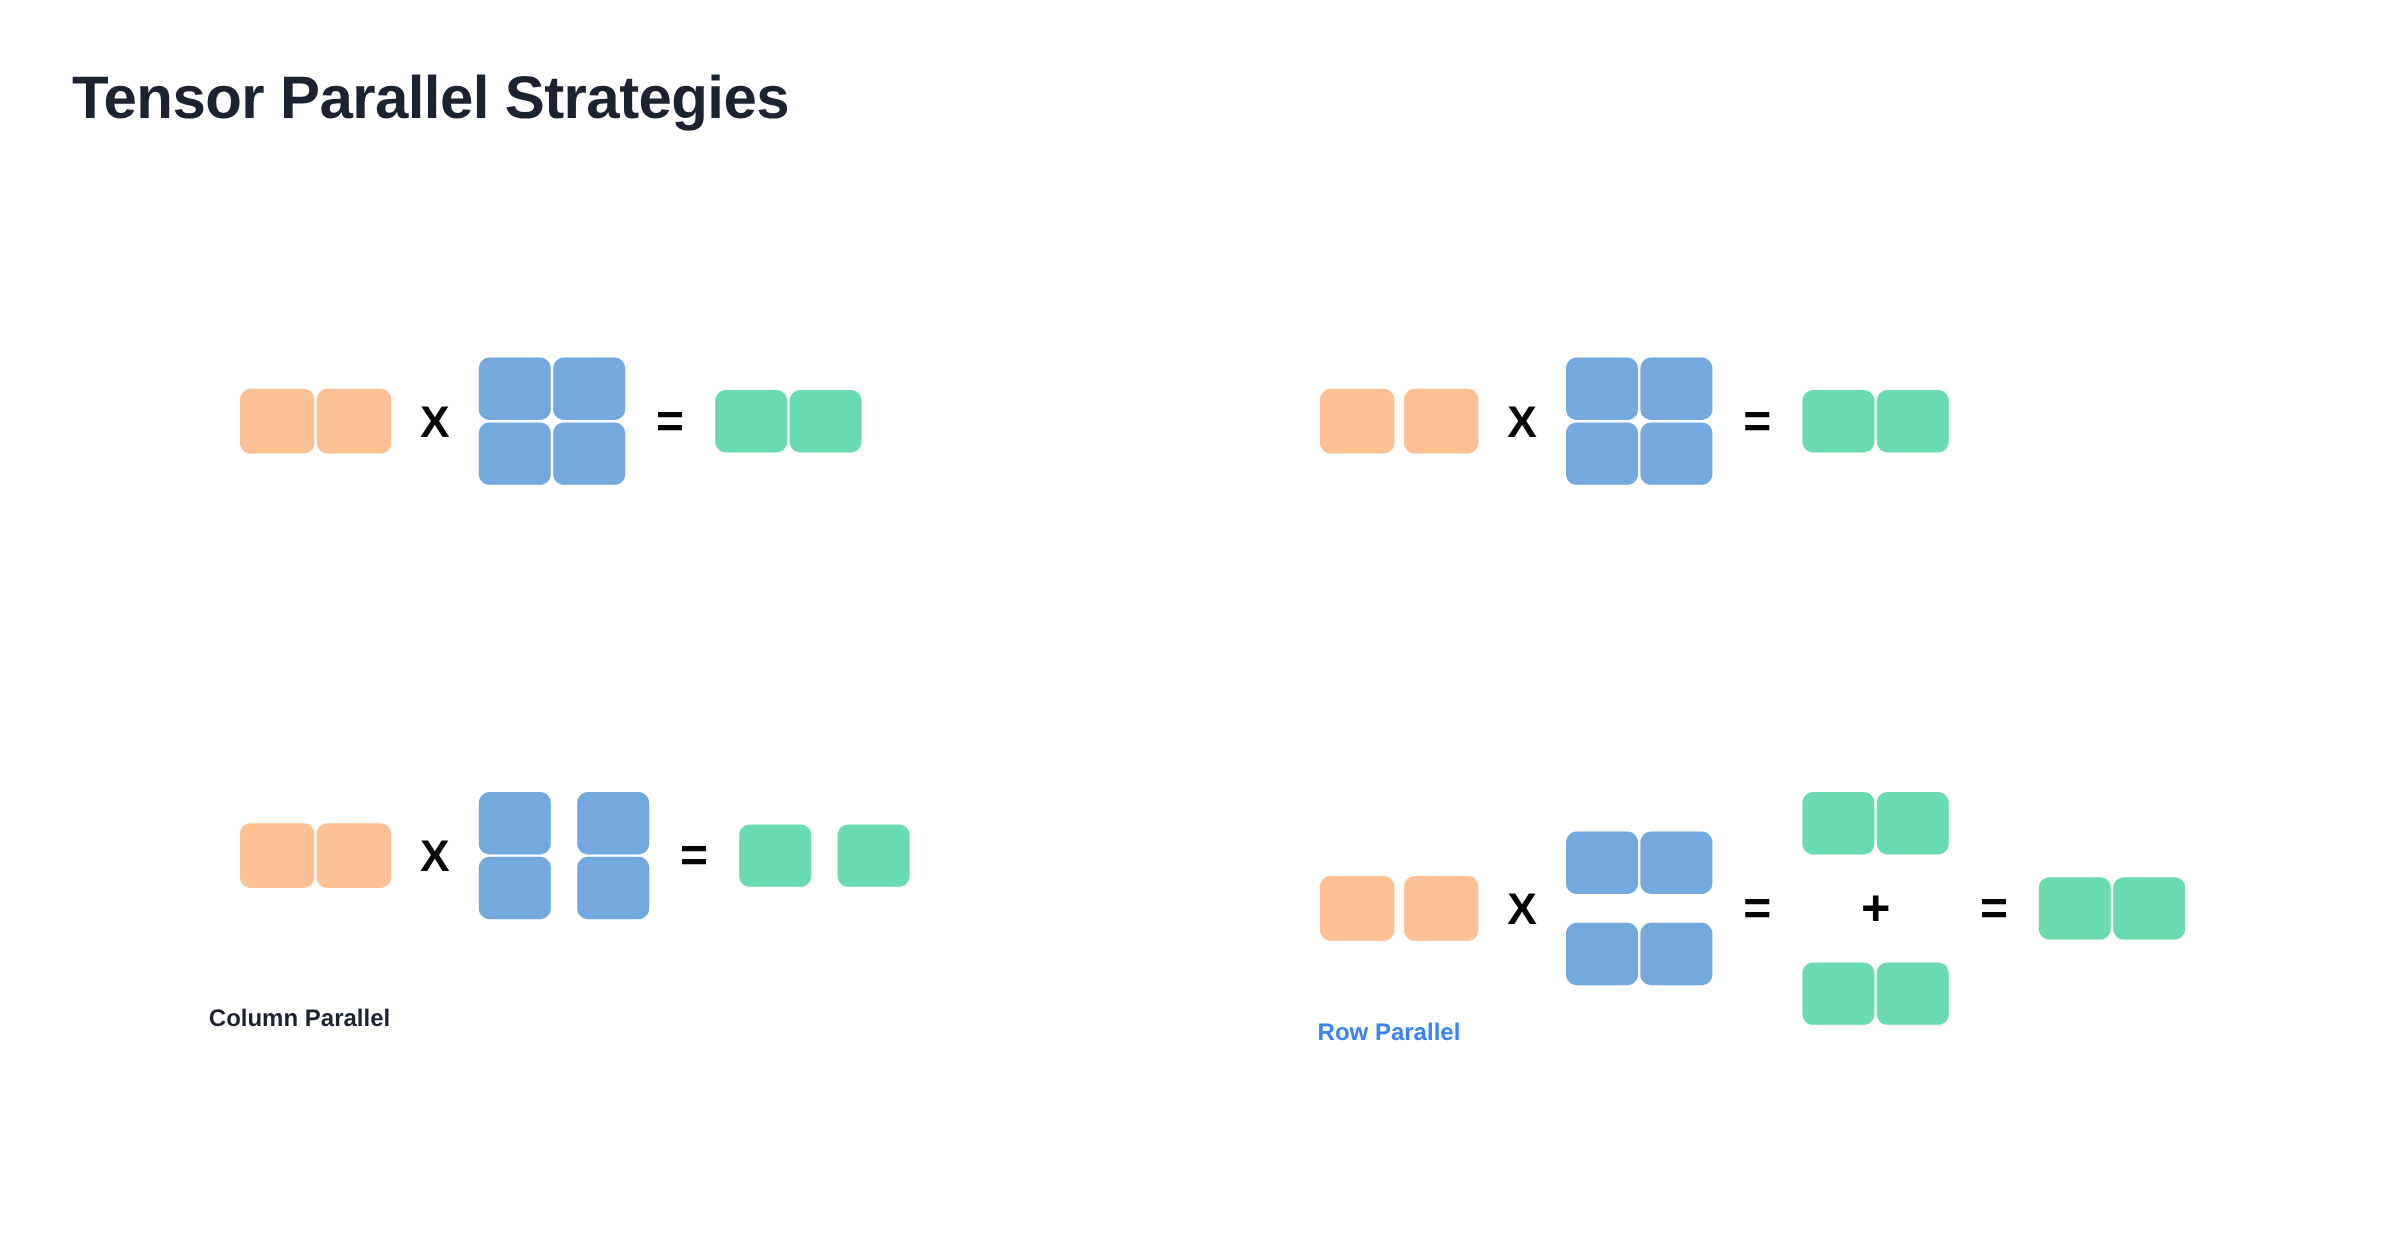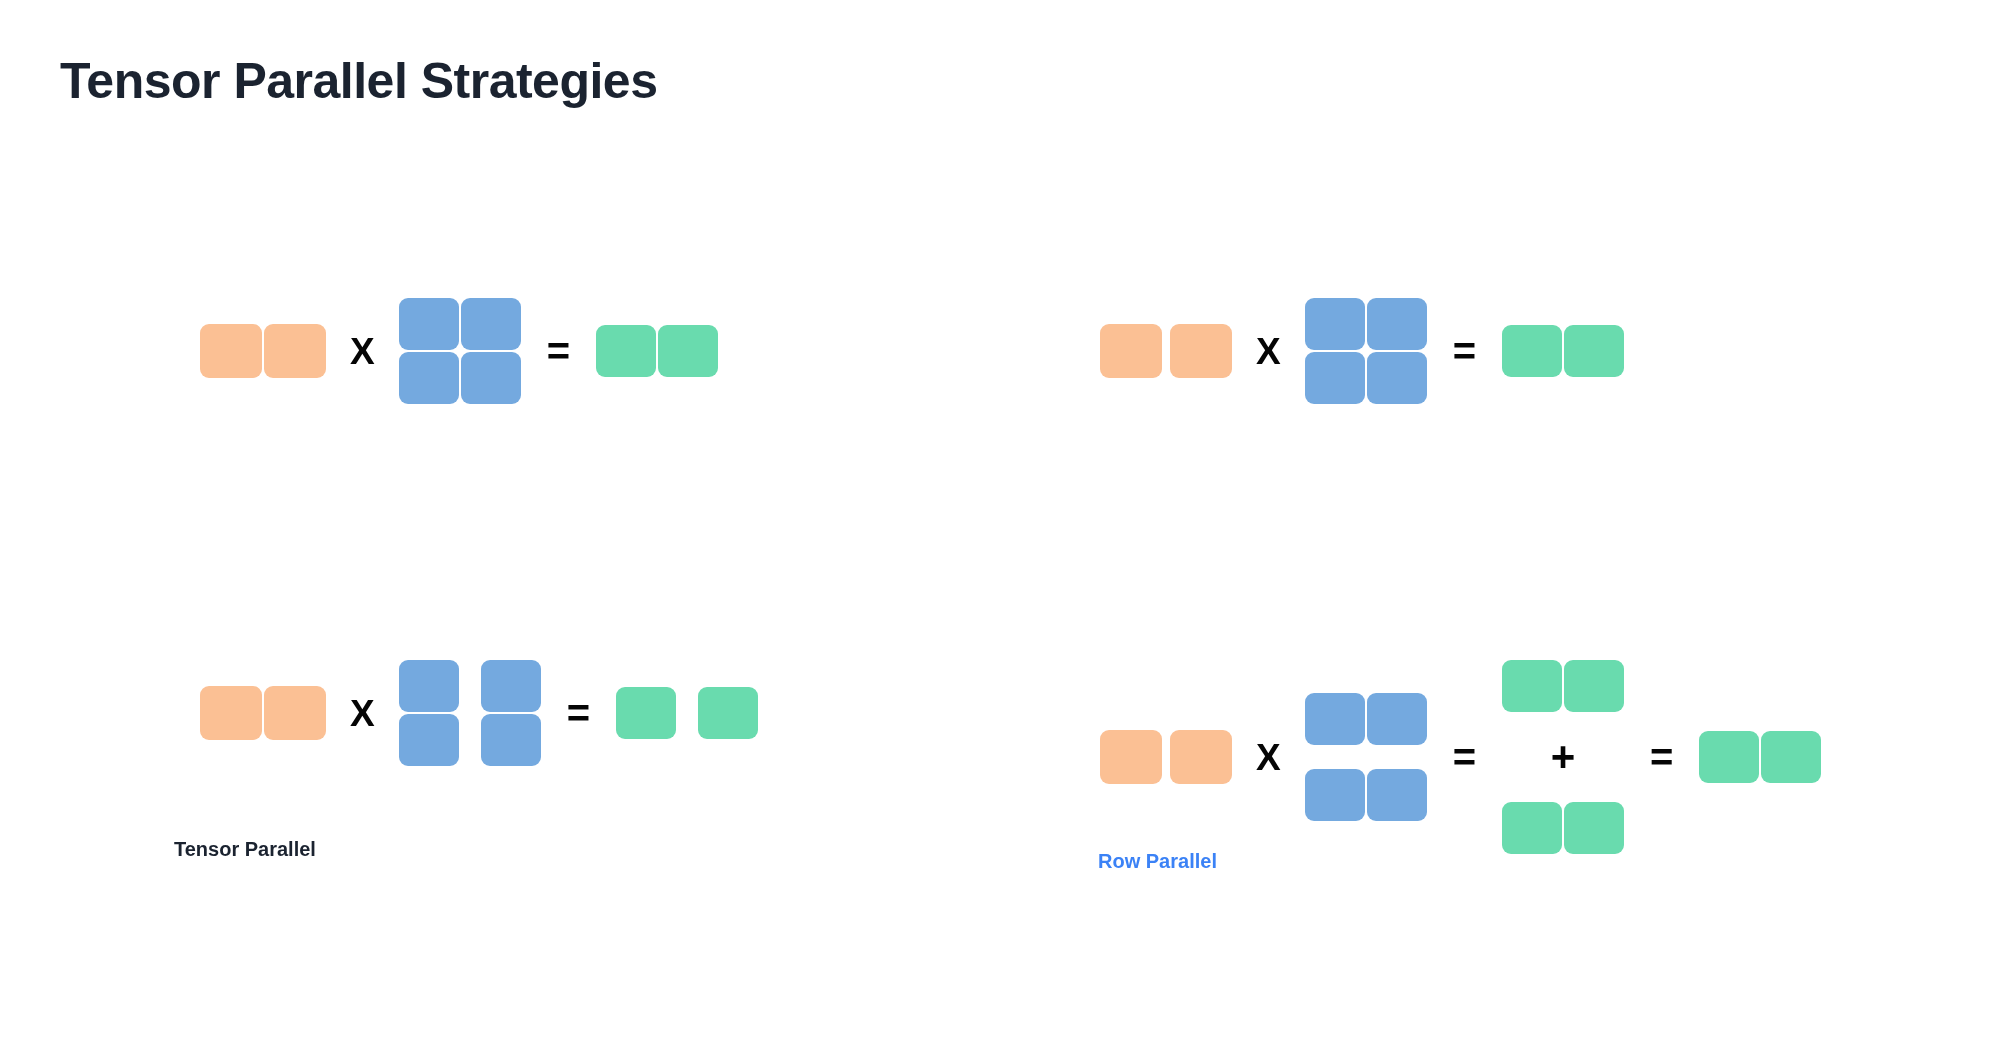--- a/index.html
+++ b/index.html
@@ -157,21 +157,21 @@
   </div>
 
   <span class="operator op-equals" style="color: rgb(5, 5, 5);">=</span>
 
   <div class="matrix horizontal gap-split">
     <div class="cell green" style="background: rgb(105, 219, 174);"></div>
     <div class="cell green" style="background: rgb(105, 219, 174);"></div>
   </div>
 </div>
 
-<div class="strategy-label" id="label-column-parallel" style="color: rgb(27, 35, 48);">Tensor Parallel</div>
+<div class="strategy-label" id="label-column-parallel" style="color: rgb(27, 35, 48);">Column Parallel</div>
 
 <div class="equation-row" id="eq-row-top">
 
   <div class="matrix horizontal gap-small">
     <div class="cell orange" style="background: rgb(251, 192, 148);"></div>
     <div class="cell orange" style="background: rgb(251, 192, 148);"></div>
   </div>
 
   <span class="operator op-times" style="color: rgb(5, 5, 5);">X</span>
 

